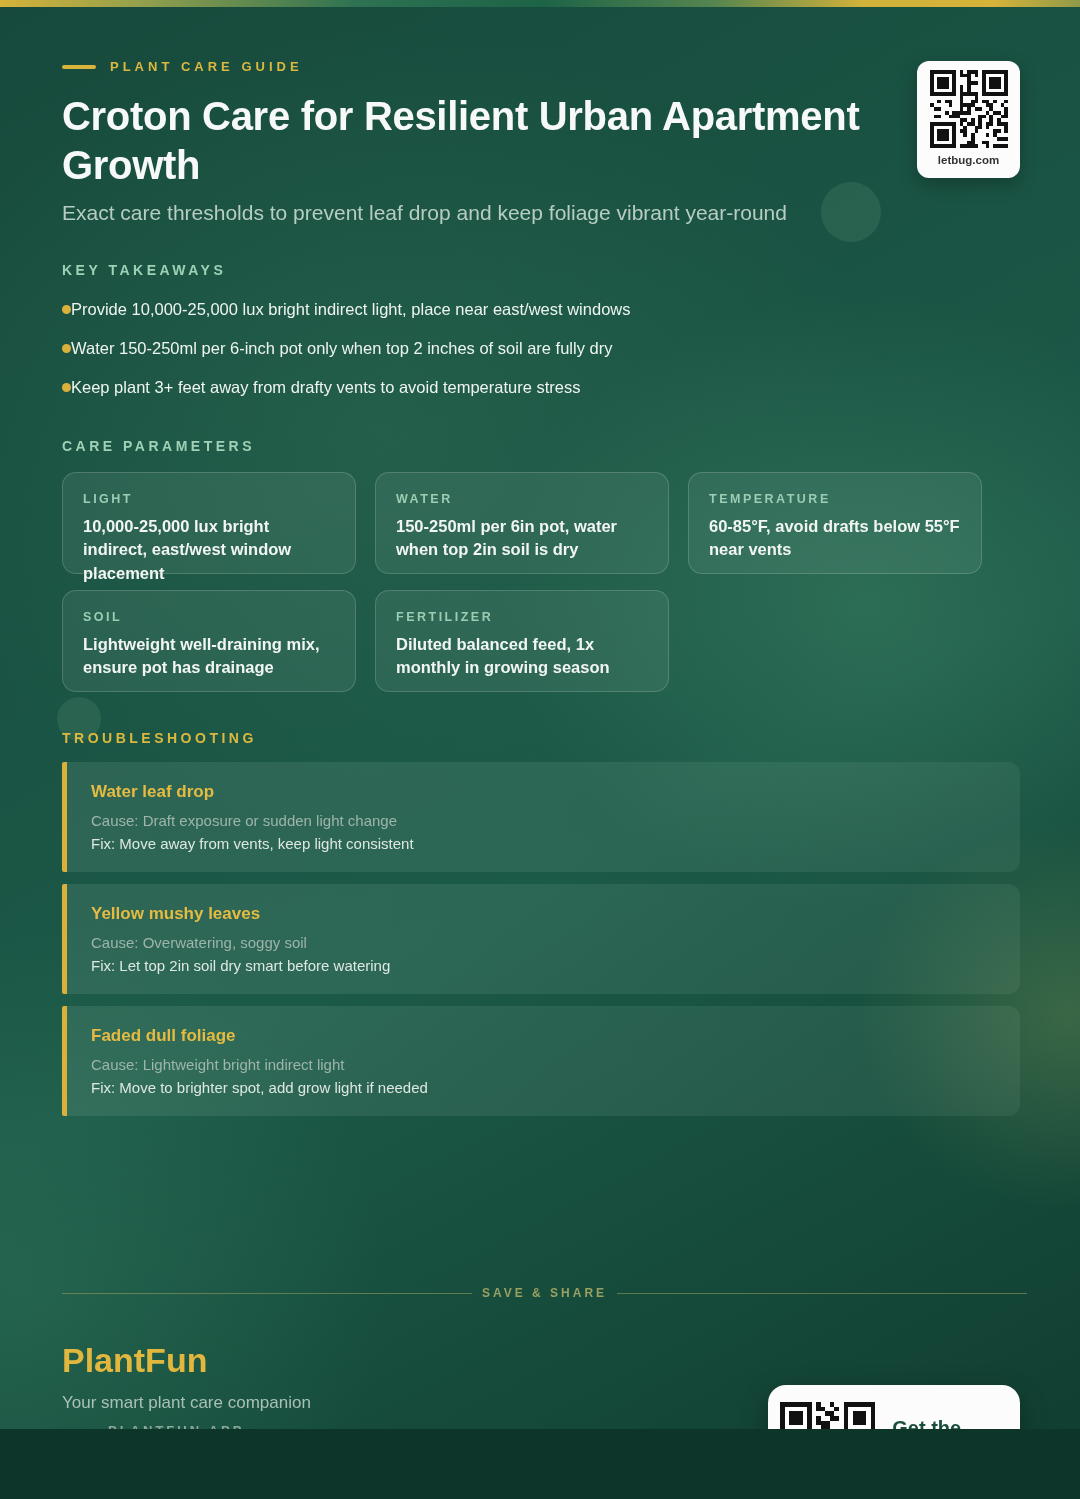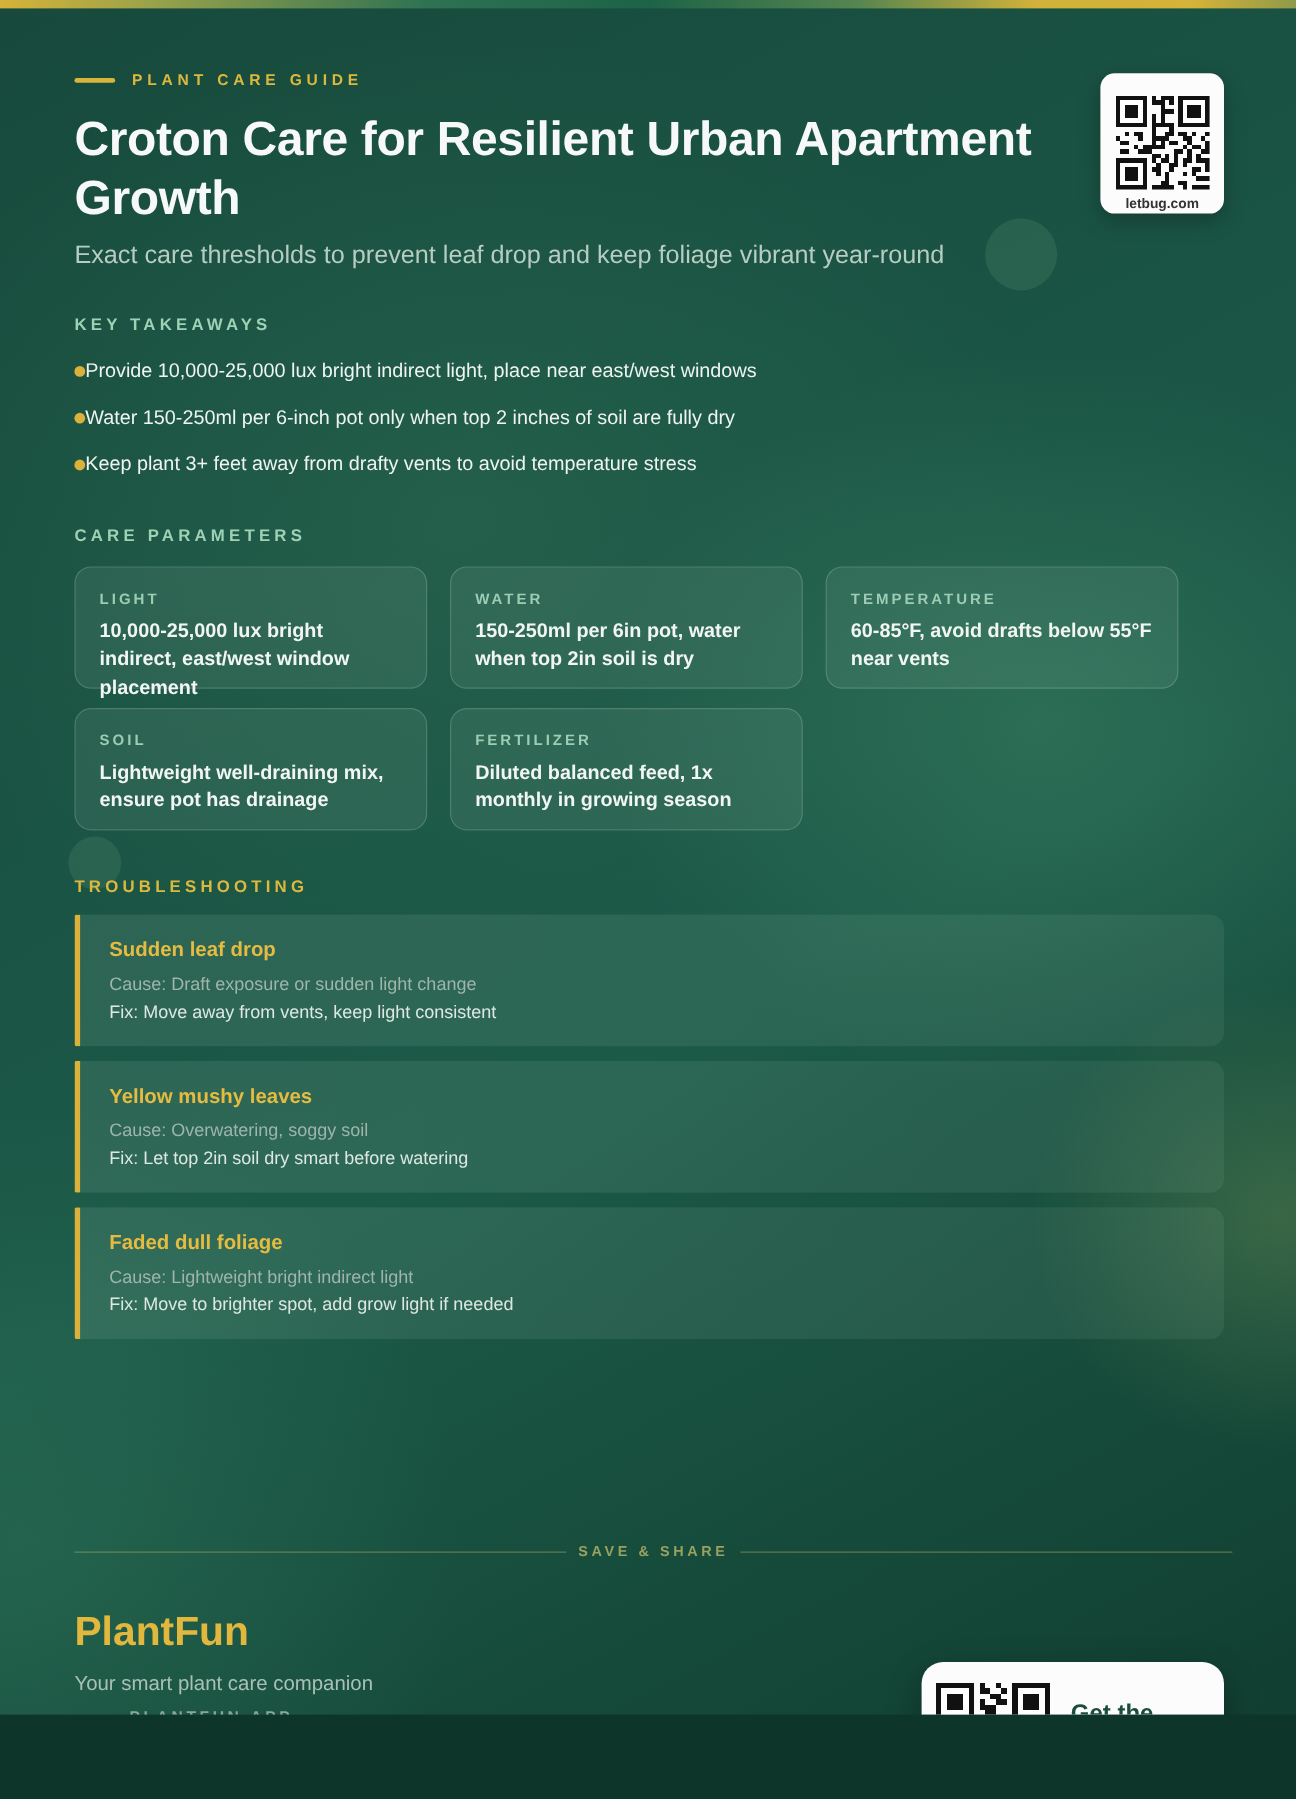--- a/index.html
+++ b/index.html
@@ -25,21 +25,21 @@
   .eyebrow { position:absolute; left:62px; top:59px; display:flex; align-items:center; gap:14px; }
   .eyebrow .dash { width:34px; height:4px; border-radius:2px; background:#d9b43c; }
   .eyebrow .txt { color:#dcb83e; font-size:13px; font-weight:bold; letter-spacing:4px; }
 
   .title { position:absolute; left:62px; top:92px; width:900px; color:#f6f9f7;
     font-size:40px; font-weight:bold; line-height:1.22; letter-spacing:-0.3px; }
   .subtitle { position:absolute; left:62px; top:201px; color:#b7cdc2; font-size:21px; }
 
   .qr-card-top { position:absolute; left:917px; top:61px; width:103px; height:117px;
     background:#fbfcfb; border-radius:12px; box-shadow:0 6px 18px rgba(0,0,0,0.25);
-    display:flex; flex-direction:column; align-items:center; padding-top:19px; }
+    display:flex; flex-direction:column; align-items:center; padding-top:9px; }
   .qr-card-top .qr-label { margin-top:6px; font-size:11.5px; font-weight:bold; color:#333; }
 
   .section-heading { font-size:14px; font-weight:bold; letter-spacing:3.5px; color:#9ed1b6; }
   .heading-takeaways { position:absolute; left:62px; top:262px; }
   .heading-params { position:absolute; left:62px; top:438px; }
   .heading-trouble { position:absolute; left:62px; top:730px; color:#dcb83e; }
 
   .takeaways { position:absolute; left:62px; top:300px; display:flex; flex-direction:column; gap:20px; }
   .bullet-row { display:flex; align-items:flex-start; }
   .bullet-dot { width:9px; height:9px; border-radius:50%; background:#d9b13b; margin-top:5px; flex:none; }
@@ -267,21 +267,21 @@
     </div>
     <div class="param-card">
       <div class="param-label">FERTILIZER</div>
       <div class="param-value">Diluted balanced feed, 1x monthly in growing season</div>
     </div>
   </div>
 
   <div class="section-heading heading-trouble">TROUBLESHOOTING</div>
   <div class="trouble-list">
     <div class="trouble-item">
-      <div class="trouble-title">Sudden leaf drop</div>
+      <div class="trouble-title">Water leaf drop</div>
       <div class="trouble-cause">Cause: Draft exposure or sudden light change</div>
       <div class="trouble-fix">Fix: Move away from vents, keep light consistent</div>
     </div>
     <div class="trouble-item">
       <div class="trouble-title">Yellow mushy leaves</div>
       <div class="trouble-cause">Cause: Overwatering, soggy soil</div>
       <div class="trouble-fix">Fix: Let top 2in soil dry smart before watering</div>
     </div>
     <div class="trouble-item">
       <div class="trouble-title">Faded dull foliage</div>

